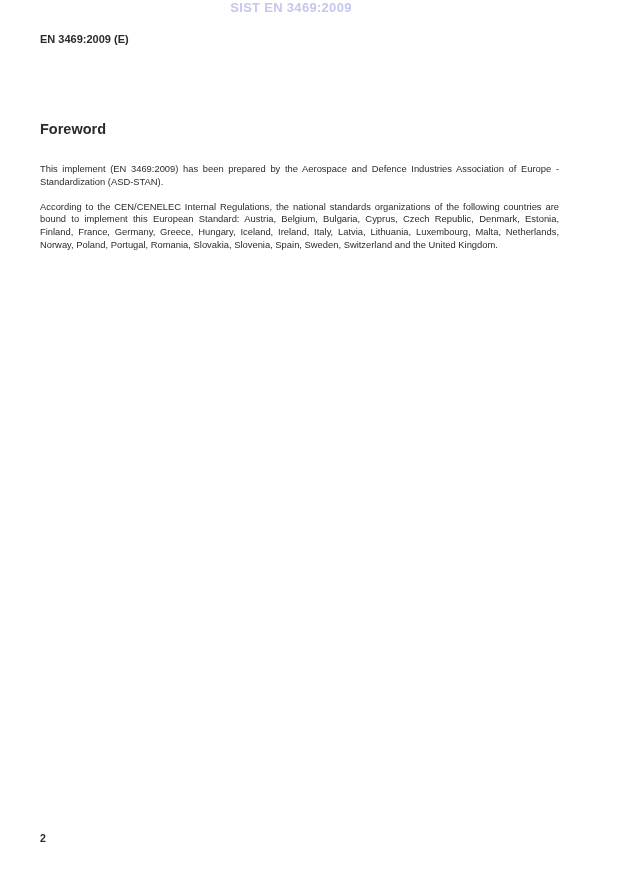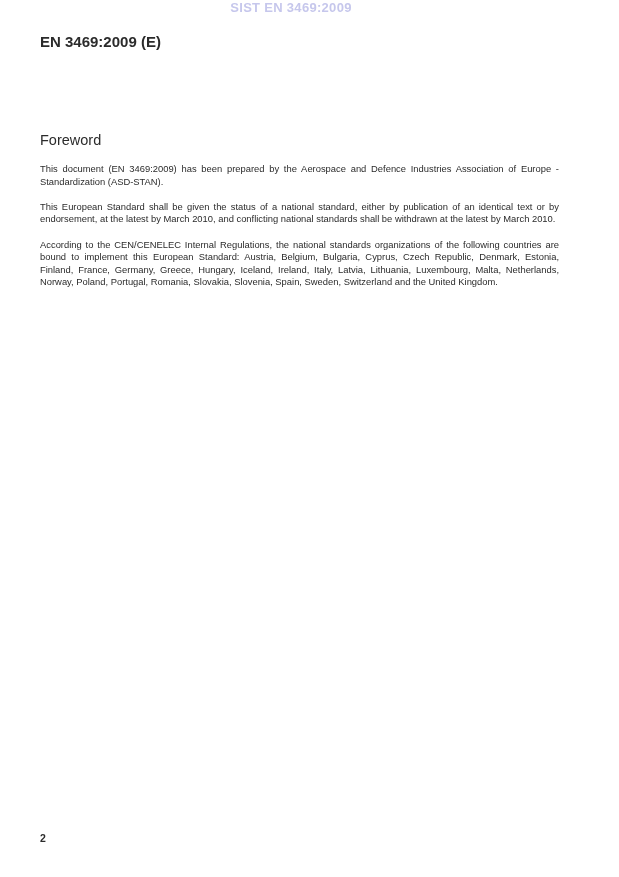--- a/index.html
+++ b/index.html
@@ -25,30 +25,30 @@
     text-align: center;
     font-size: 13px;
     font-weight: bold;
     letter-spacing: 0.3px;
     color: #c6c7ec;
   }
   .doc-id {
     position: absolute;
     left: 40px;
     top: 33px;
-    font-size: 15px;
+    font-size: 11px;
     font-weight: bold;
   }
   .heading {
     position: absolute;
     left: 40px;
-    top: 132px;
+    top: 121px;
     margin: 0;
     font-size: 14.5px;
-    font-weight: normal;
+    font-weight: bold;
   }
   .body-text {
     position: absolute;
     left: 40px;
     top: 163px;
     width: 519px;
     font-size: 9.4px;
     line-height: 12.6px;
     text-align: justify;
     text-align-last: left;
@@ -69,20 +69,19 @@
 
 <div class="page" style="color: rgb(43, 43, 43); background: rgb(255, 255, 255);">
 
   <div class="watermark" style="color: rgb(198, 199, 236);">SIST EN 3469:2009</div>
 
   <div class="doc-id">EN 3469:2009 (E)</div>
 
   <h1 class="heading">Foreword</h1>
 
   <div class="body-text">
-    <p>This document (EN 3469:2009) has been prepared by the Aerospace and Defence Industries Association of Europe - Standardization (ASD-STAN).</p>
-    <p>This European Standard shall be given the status of a national standard, either by publication of an identical text or by endorsement, at the latest by March 2010, and conflicting national standards shall be withdrawn at the latest by March 2010.</p>
+    <p>This implement (EN 3469:2009) has been prepared by the Aerospace and Defence Industries Association of Europe - Standardization (ASD-STAN).</p>
     <p>According to the CEN/CENELEC Internal Regulations, the national standards organizations of the following countries are bound to implement this European Standard: Austria, Belgium, Bulgaria, Cyprus, Czech Republic, Denmark, Estonia, Finland, France, Germany, Greece, Hungary, Iceland, Ireland, Italy, Latvia, Lithuania, Luxembourg, Malta, Netherlands, Norway, Poland, Portugal, Romania, Slovakia, Slovenia, Spain, Sweden, Switzerland and the United Kingdom.</p>
   </div>
 
   <div class="page-number">2</div>
 
 </div>
 
 </body></html>

